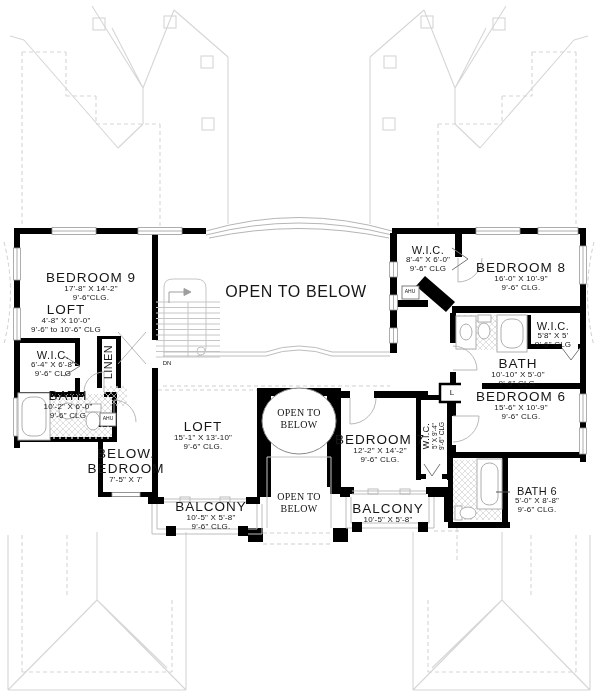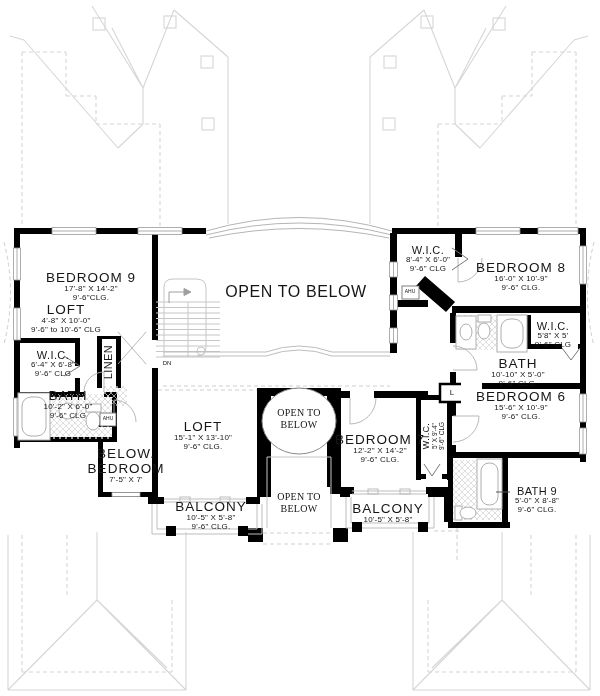--- a/index.html
+++ b/index.html
@@ -289,21 +289,21 @@
   <div class="dm">9'-6" CLG.</div>
 </div>
 
 <div class="lbl vert" style="left:433px;top:436px">
   <div class="nm-xs">W.I.C.</div>
   <div class="dm-xs">5' X 9'-4"</div>
   <div class="dm-xs">9'-6" CLG</div>
 </div>
 
 <div class="lbl" style="left:537px;top:500px">
-  <div class="nm-sm">BATH 9</div>
+  <div class="nm-sm">BATH 6</div>
   <div class="dm">5'-0" X 8'-8"</div>
   <div class="dm">9'-6" CLG.</div>
 </div>
 
 <div class="lbl tiny" style="left:167px;top:363px">DN</div>
 <div class="lbl micro" style="left:108px;top:419px">AHU</div>
 <div class="lbl micro" style="left:410px;top:292px">AHU</div>
 <div class="lbl lsm" style="left:452px;top:393px">L</div>
 
 </body></html>

